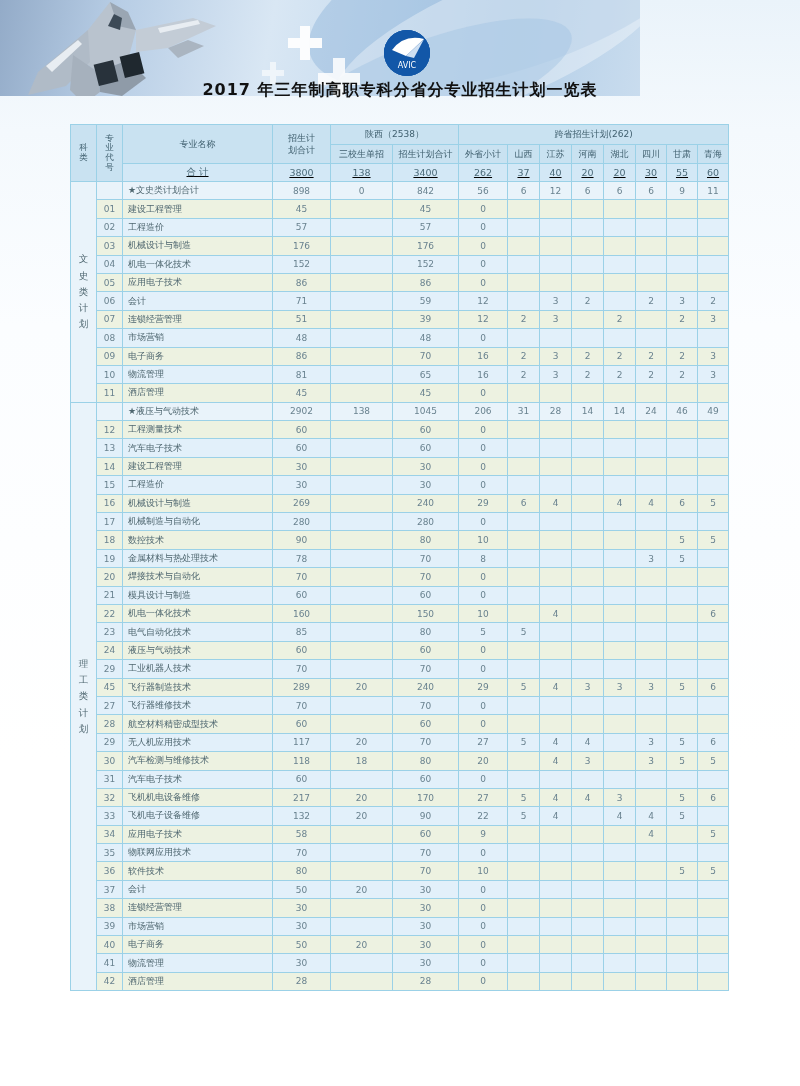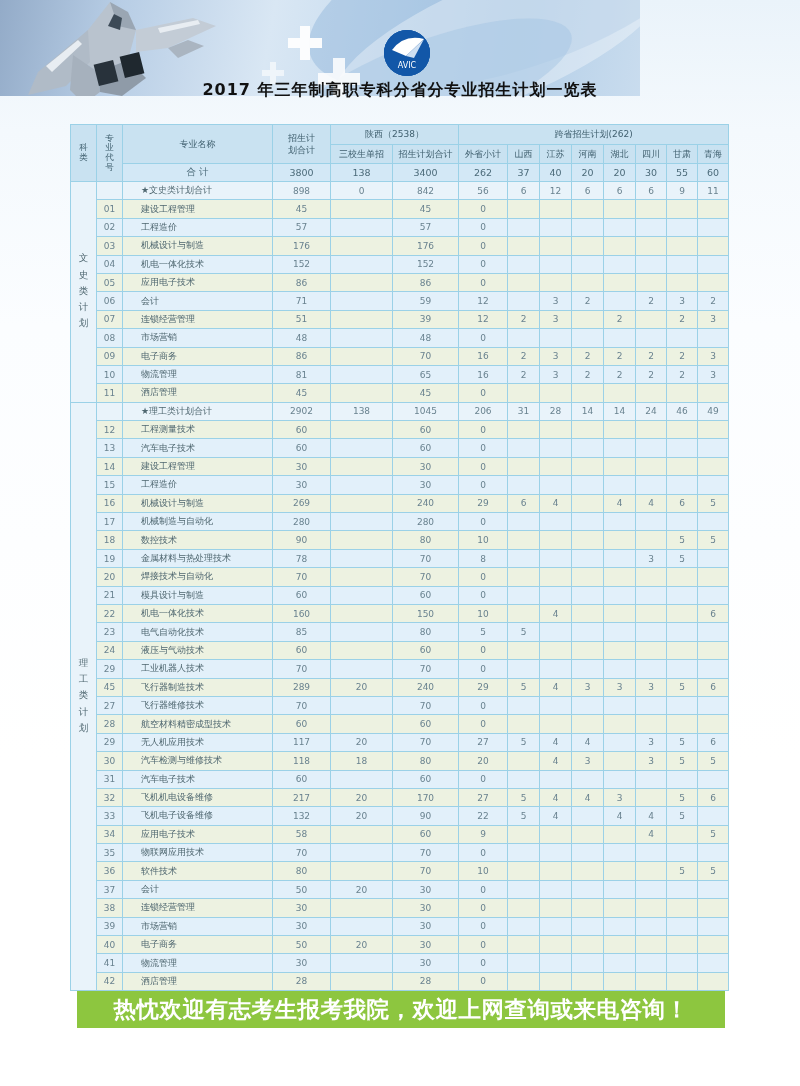--- a/index.html
+++ b/index.html
@@ -44,30 +44,30 @@
   .page-title {
     position:absolute; left:0; top:80px; width:800px; text-align:center;
     font-size:16px; font-weight:bold; color:#111; letter-spacing:1px;
   }
   
   .table-wrap { position:absolute; left:70px; top:124px; }
   table { border-collapse:collapse; table-layout:fixed; width:658px; border:1px solid #7fc4de; }
   th, td { border:1px solid #9bd1e7; font-weight:normal; overflow:hidden; }
   thead th { background:#c9e2f1; color:#40606f; font-size:9px; }
   thead tr.h1 { height:20px; } thead tr.h2 { height:19px; }
-  tr.total-row { height:18px; }
+  tr.total-row { height:18px;text-decoration:underline; }
   tr.total-row th, tr.total-row td { background:#d3e8f6; color:#4c6b7a; font-size:9.5px; text-align:center; }
   tbody tr { height:18.4px; }
   td.num { text-align:center; color:#69828f; font-size:9px; }
   td.code { text-align:center; color:#69828f; font-size:9px; }
-  td.name-cell { text-align:left; padding-left:18px; color:#4e666f; font-size:9px; white-space:nowrap; }
+  td.name-cell { text-align:left; padding-left:5px; color:#4e666f; font-size:9px; white-space:nowrap; }
   tr.sum-row td { background:#e9f3fa; }
   tr.cream td { background:#edf2e1; }
   tr.blue td { background:#e2f0fa; }
-  td.cat-cell { background:#e9f3fa; vertical-align:middle;font-family:Liberation Mono, monospace; }
+  td.cat-cell { background:#e9f3fa; vertical-align:middle; }
   .vtext { width:1em; margin:0 auto; line-height:1.12; word-break:break-all; font-size:8.5px; color:#40606f; }
   .vtext.cat { font-size:9.5px; line-height:1.7; color:#4e666f; }
   .wrap3 { width:3em; margin:0 auto; line-height:1.35; word-break:break-all; }
   
   .banner {
     position:absolute; left:77px; top:991px; width:648px; height:37px;
     background:#8dc63f; color:#ffffff; font-weight:bold; font-size:22.5px;
     text-align:center; line-height:37px; letter-spacing:0.5px; white-space:nowrap;
   }
 </style>
@@ -369,21 +369,21 @@
             <td class="num"></td>
             <td class="num"></td>
             <td class="num"></td>
             <td class="num"></td>
           </tr>
           <tr class="sum-row">
             <td class="cat-cell" rowspan="32">
               <div class="vtext cat">理工类计划</div>
             </td>
             <td class="code"></td>
-            <td class="name-cell">★理工类计划合计</td>
+            <td class="name-cell">★液压与气动技术</td>
             <td class="num">2902</td>
             <td class="num">138</td>
             <td class="num">1045</td>
             <td class="num">206</td>
             <td class="num">31</td>
             <td class="num">28</td>
             <td class="num">14</td>
             <td class="num">14</td>
             <td class="num">24</td>
             <td class="num">46</td>
@@ -851,15 +851,14 @@
             <td class="num"></td>
             <td class="num"></td>
             <td class="num"></td>
             <td class="num"></td>
             <td class="num"></td>
           </tr>
         </tbody>
     </table>
   </div>
 
-  <div class="banner">热忱欢迎有志考生报考我院，欢迎上网查询或来电咨询！</div>
 
 </div>
 
 </body></html>

